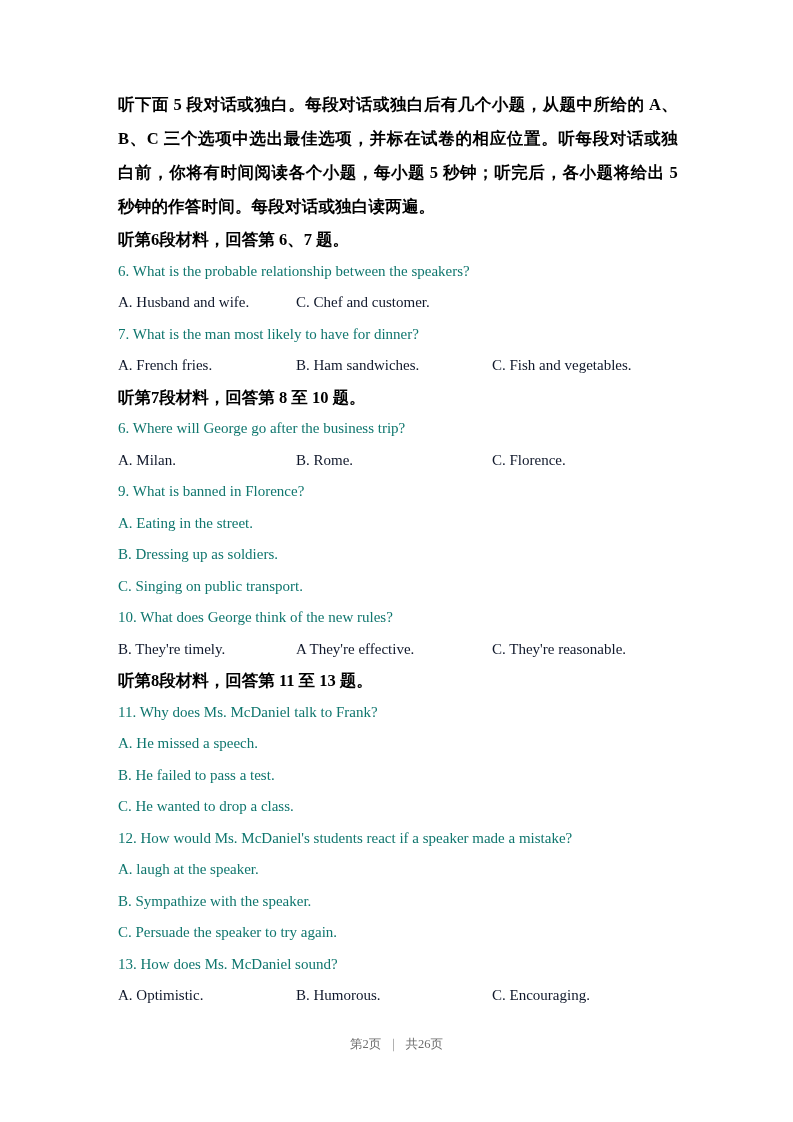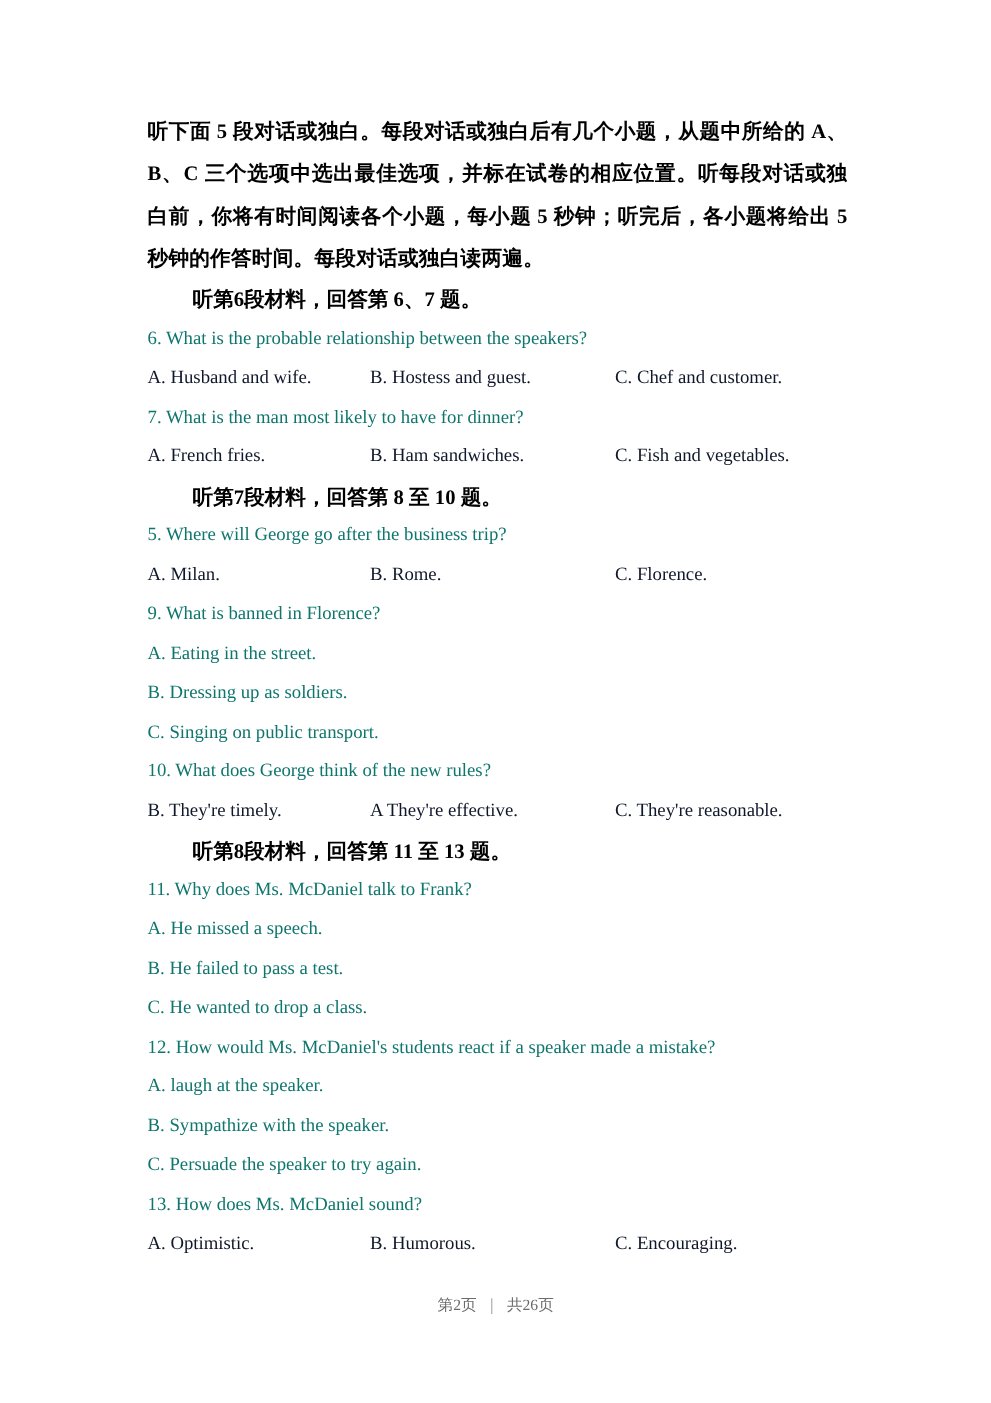--- a/index.html
+++ b/index.html
@@ -37,21 +37,20 @@
     letter-spacing: 0.2px;
   }
   .line {
     line-height: 31.5px;
     height: 31.5px;
     white-space: nowrap;
     overflow: visible;
   }
   .header {
     font-size: 16.5px;
-    margin-left: 36px;
   }
   
   .en {
     font-size: 15px;
     color: #0f766e;
     font-weight: normal;
   }
   .opts {
     display: grid;
     grid-template-columns: 178px 196px 1fr;
@@ -79,31 +78,30 @@
 </head>
 <body>
 
 <div class="page">
   <div class="content" id="doc-body">
       <div class="cn intro">听下面 5 段对话或独白。每段对话或独白后有几个小题，从题中所给的 A、B、C 三个选项中选出最佳选项，并标在试卷的相应位置。听每段对话或独白前，你将有时间阅读各个小题，每小题 5 秒钟；听完后，各小题将给出 5 秒钟的作答时间。每段对话或独白读两遍。</div>
       <div class="cn line header">听第6段材料，回答第 6、7 题。</div>
       <div class="en line">6. What is the probable relationship between the speakers?</div>
       <div class="opts line">
         <span class="opt">A. Husband and wife.</span>
-        <span class="opt">B. Hostess and guest.</span>
         <span class="opt">C. Chef and customer.</span>
       </div>
       <div class="en line">7. What is the man most likely to have for dinner?</div>
       <div class="opts line">
         <span class="opt">A. French fries.</span>
         <span class="opt">B. Ham sandwiches.</span>
         <span class="opt">C. Fish and vegetables.</span>
       </div>
       <div class="cn line header">听第7段材料，回答第 8 至 10 题。</div>
-      <div class="en line">5. Where will George go after the business trip?</div>
+      <div class="en line">6. Where will George go after the business trip?</div>
       <div class="opts line">
         <span class="opt">A. Milan.</span>
         <span class="opt">B. Rome.</span>
         <span class="opt">C. Florence.</span>
       </div>
       <div class="en line">9. What is banned in Florence?</div>
       <div class="en line">A. Eating in the street.</div>
       <div class="en line">B. Dressing up as soldiers.</div>
       <div class="en line">C. Singing on public transport.</div>
       <div class="en line">10. What does George think of the new rules?</div>

